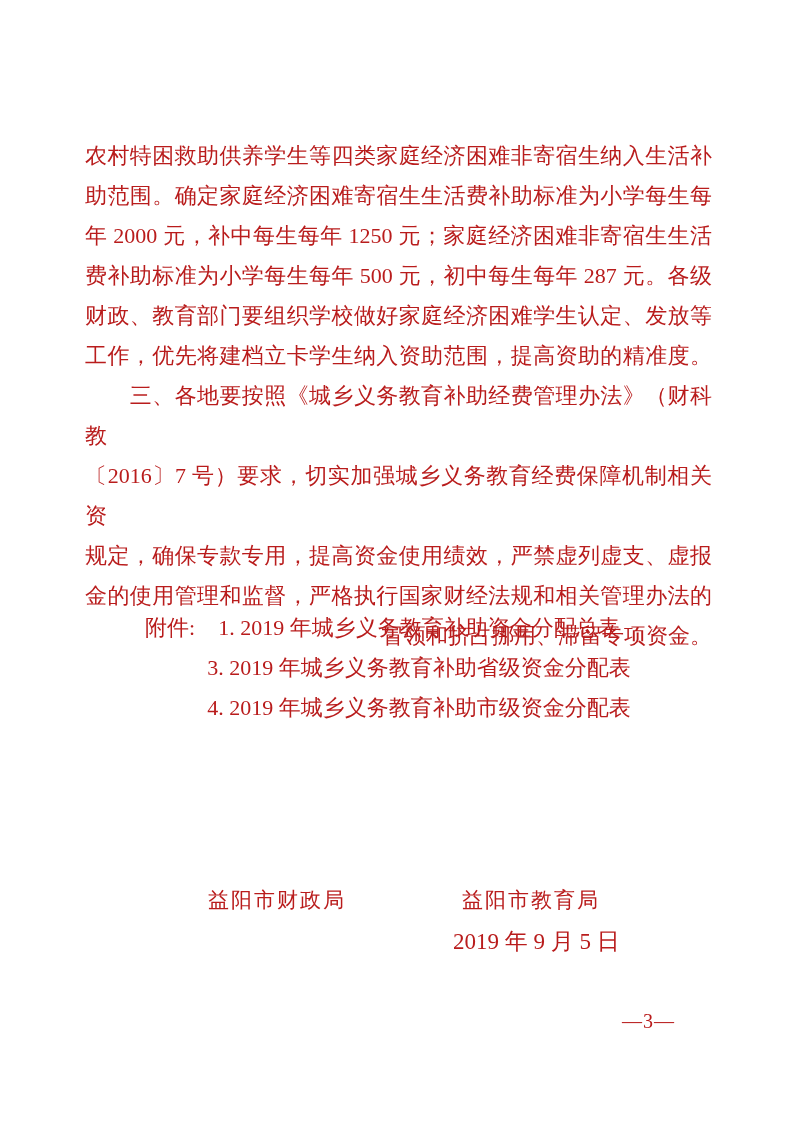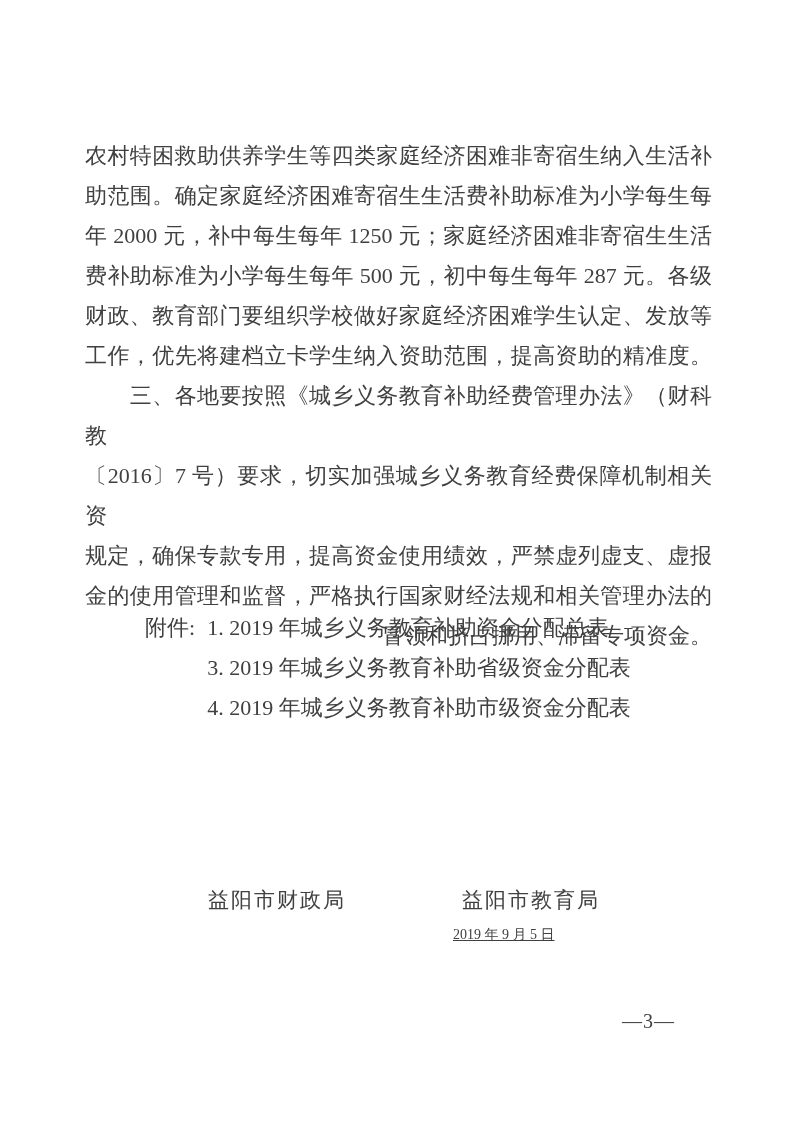--- a/index.html
+++ b/index.html
@@ -7,21 +7,21 @@
     padding: 0;
     background: #ffffff;
   }
   .page {
     position: relative;
     width: 793px;
     height: 1122px;
     background: #ffffff;
     overflow: hidden;
     font-family: "Liberation Serif", "DejaVu Serif", serif;
-    color: #404040;
+    color: #b91c1c;
   }
   .body-text {
     position: absolute;
     left: 85px;
     top: 136px;
     width: 627px;
     font-size: 22px;
     line-height: 40px;
   }
   .line {
@@ -33,43 +33,43 @@
     text-align-last: auto;
   }
   .attachments {
     position: absolute;
     left: 145px;
     top: 608px;
     font-size: 22px;
     line-height: 40px;
     display: flex;
     align-items: flex-start;
+    text-align: center;
   }
   .att-label {
     white-space: pre;
     margin-right: 12px;
   }
   .attachment-item {
     white-space: pre;
   }
   .sig {
     position: absolute;
     font-size: 21px;
     letter-spacing: 2px;
     white-space: pre;
   }
   .sig-left  { left: 208px; top: 886px; }
   .sig-right { left: 462px; top: 886px; }
   .doc-date {
     position: absolute;
     left: 453px;
     top: 926px;
-    font-size: 14px;
+    font-size: 23px;
     white-space: pre;
-    text-decoration: underline;
   }
   .page-number {
     position: absolute;
     left: 622px;
     top: 1010px;
     font-size: 20px;
     letter-spacing: 1px;
   }
 </style>
 </head>

